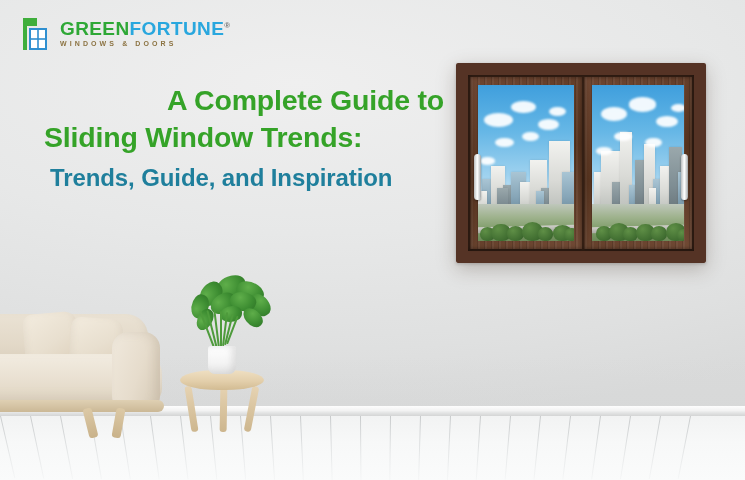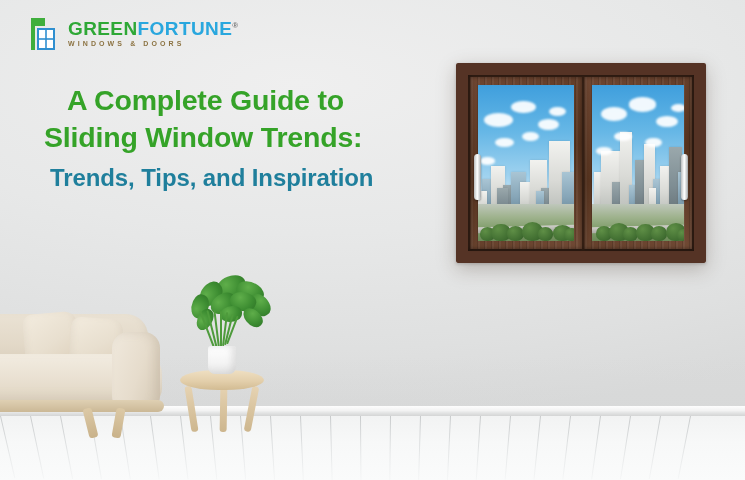--- a/index.html
+++ b/index.html
@@ -162,39 +162,39 @@
   }
   .handle{
     position:absolute;width:7px;height:46px;border-radius:4px;
     background:linear-gradient(90deg,#b9bcbd 0%,#eef0f0 35%,#fafbfb 50%,#d2d5d6 75%,#9fa3a4 100%);
     box-shadow:0 1px 2px rgba(0,0,0,.4);
   }
   .handle.lh{left:4px;top:77px;}
   .handle.rh{right:4px;top:77px;}
 
   
-  .logo{position:absolute;left:28px;top:14px;width:176px;height:42px;}
+  .logo{position:absolute;left:20px;top:14px;width:176px;height:42px;}
   .logo-mark{position:absolute;left:0;top:1px;width:36px;height:38px;}
   .logo-text{position:absolute;left:40px;top:2px;}
   .logo-word{font-weight:800;font-size:19px;letter-spacing:.4px;line-height:20px;white-space:nowrap;}
   .lw-green{color:#2ea836;}
   .lw-blue{color:#29a7de;}
   .lw-reg{font-size:8px;vertical-align:super;color:#777;}
   .logo-sub{
     margin-top:1px;font-size:7px;font-weight:700;letter-spacing:3.1px;
     color:#8c7342;white-space:nowrap;
   }
 
   
   .headline{position:absolute;left:44px;top:82px;width:400px;}
   .hl-line{
     font-weight:700;font-size:28.5px;line-height:37px;color:#35a328;
     letter-spacing:-.2px;white-space:nowrap;
   }
-  .hl-line.l1{padding-left:23px;}
+  .hl-line.l1{padding-left:23px;text-align:right;}
   .hl-sub{
     margin-top:7px;font-weight:600;font-size:24px;line-height:30px;
     color:#1f7f9c;letter-spacing:-.1px;white-space:nowrap;padding-left:6px;
   }
 </style>
 </head>
 <body>
 
 <div class="banner">
 
@@ -363,16 +363,16 @@
     </div>
     <div class="logo-text">
       <div class="logo-word"><span class="lw-green">GREEN</span><span class="lw-blue">FORTUNE</span><span class="lw-reg">®</span></div>
       <div class="logo-sub">WINDOWS &amp; DOORS</div>
     </div>
   </div>
 
   <div class="headline">
     <div class="hl-line l1">A Complete Guide to</div>
     <div class="hl-line l2">Sliding Window Trends:</div>
-    <div class="hl-sub">Trends, Tips, and Inspiration</div>
+    <div class="hl-sub">Trends, Guide, and Inspiration</div>
   </div>
 
 </div>
 
 </body></html>

